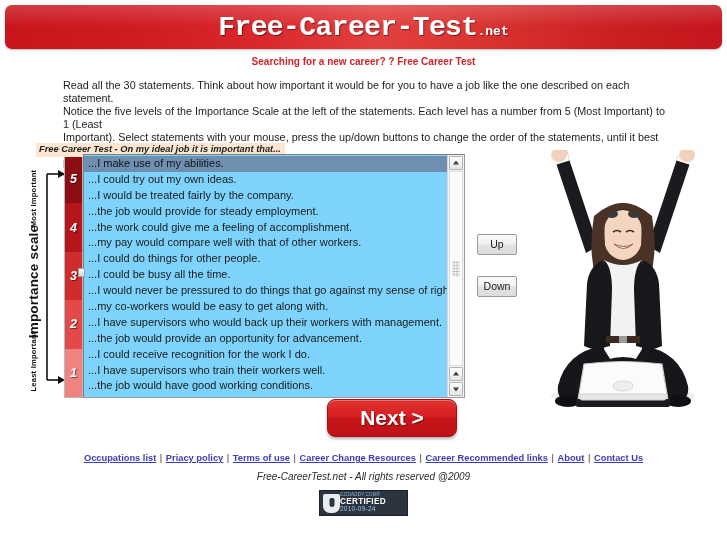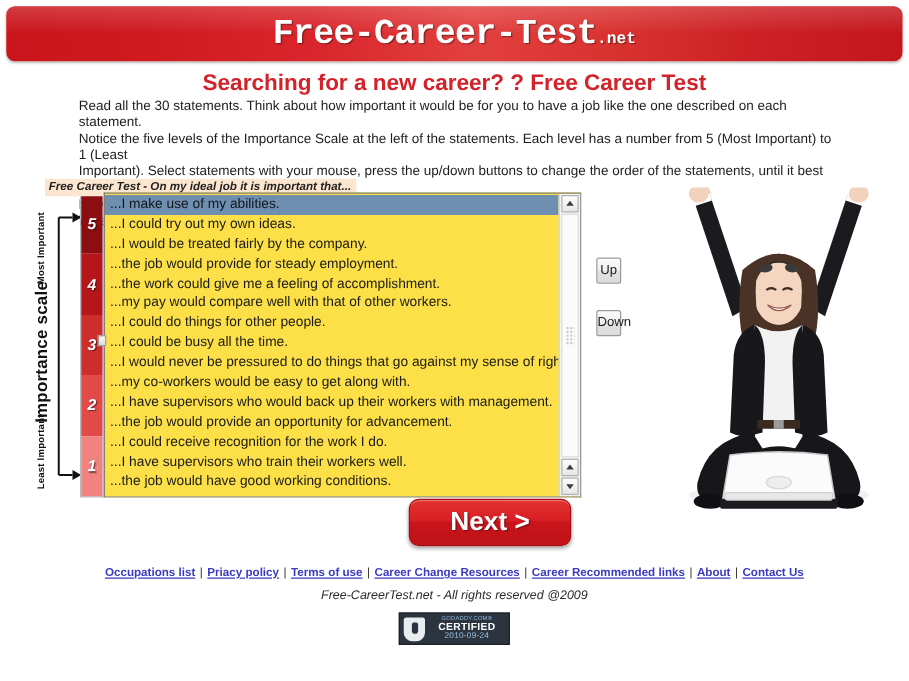--- a/index.html
+++ b/index.html
@@ -53,21 +53,21 @@
     letter-spacing: 0;
     vertical-align: baseline;
   }
 
   
   .subtitle {
     position: absolute;
     left: 0; right: 0;
     top: 56px;
     text-align: center;
-    font-size: 18px;
+    font-size: 10px;
     font-weight: bold;
     color: #d2232a;
   }
 
   
   .intro {
     position: absolute;
     left: 63px;
     top: 79px;
     width: 608px;
@@ -168,21 +168,21 @@
   }
   .listbox {
     position: absolute;
     left: 83px;
     top: 154px;
     width: 382px;
     height: 244px;
     border: 1px solid #9a9a9a;
     border-top-color: #7e7e7e;
     border-left-color: #7e7e7e;
-    background: #fde047;
+    background: #7dd3fc;
     box-sizing: border-box;
     overflow: hidden;
     display: flex;
   }
   .list-items {
     flex: 1 1 auto;
     padding: 1px 0 0 0;
     overflow: hidden;
   }
   .list-item {
@@ -262,30 +262,31 @@
     width: 7px;
     height: 9px;
     background: linear-gradient(to bottom,#fafafa,#d9d9d9);
     border: 1px solid #a3a3a3;
     box-sizing: border-box;
   }
 
   
   .winbtn {
     position: absolute;
-    width: 20px;
+    width: 40px;
     height: 21px;
     background: linear-gradient(to bottom, #fbfbfb 0%, #f0f0f0 48%, #e2e2e2 52%, #dcdcdc 100%);
     border: 1px solid #9b9b9b;
     border-radius: 2px;
     box-sizing: border-box;
     font-size: 10.5px;
     color: #1b1b1b;
     text-align: center;
     line-height: 19px;
+    margin-top: 28px;
   }
   .btn-up   { left: 477px; top: 206px; }
   .btn-down { left: 477px; top: 248px; }
 
   
   .next-btn {
     position: absolute;
     left: 327px;
     top: 399px;
     width: 130px;
@@ -362,21 +363,20 @@
     content: "";
     position: absolute;
     left: 50%; top: 4px;
     transform: translateX(-50%);
     width: 5px; height: 9px;
     border-radius: 2px 2px 3px 3px;
     background: #2c3440;
   }
   .gd-text {
     flex: 1 1 auto;
-    text-align: center;
     line-height: 1.0;
   }
   .gd-l1 { font-size: 4.6px; color: #8fb8dd; letter-spacing: .2px; }
   .gd-l2 { font-size: 8.2px; color: #ffffff; font-weight: bold; letter-spacing: .3px; }
   .gd-l3 { font-size: 6.6px; color: #9fc4e4; letter-spacing: .2px; }
 </style>
 </head>
 <body>
 
 <div class="banner">

